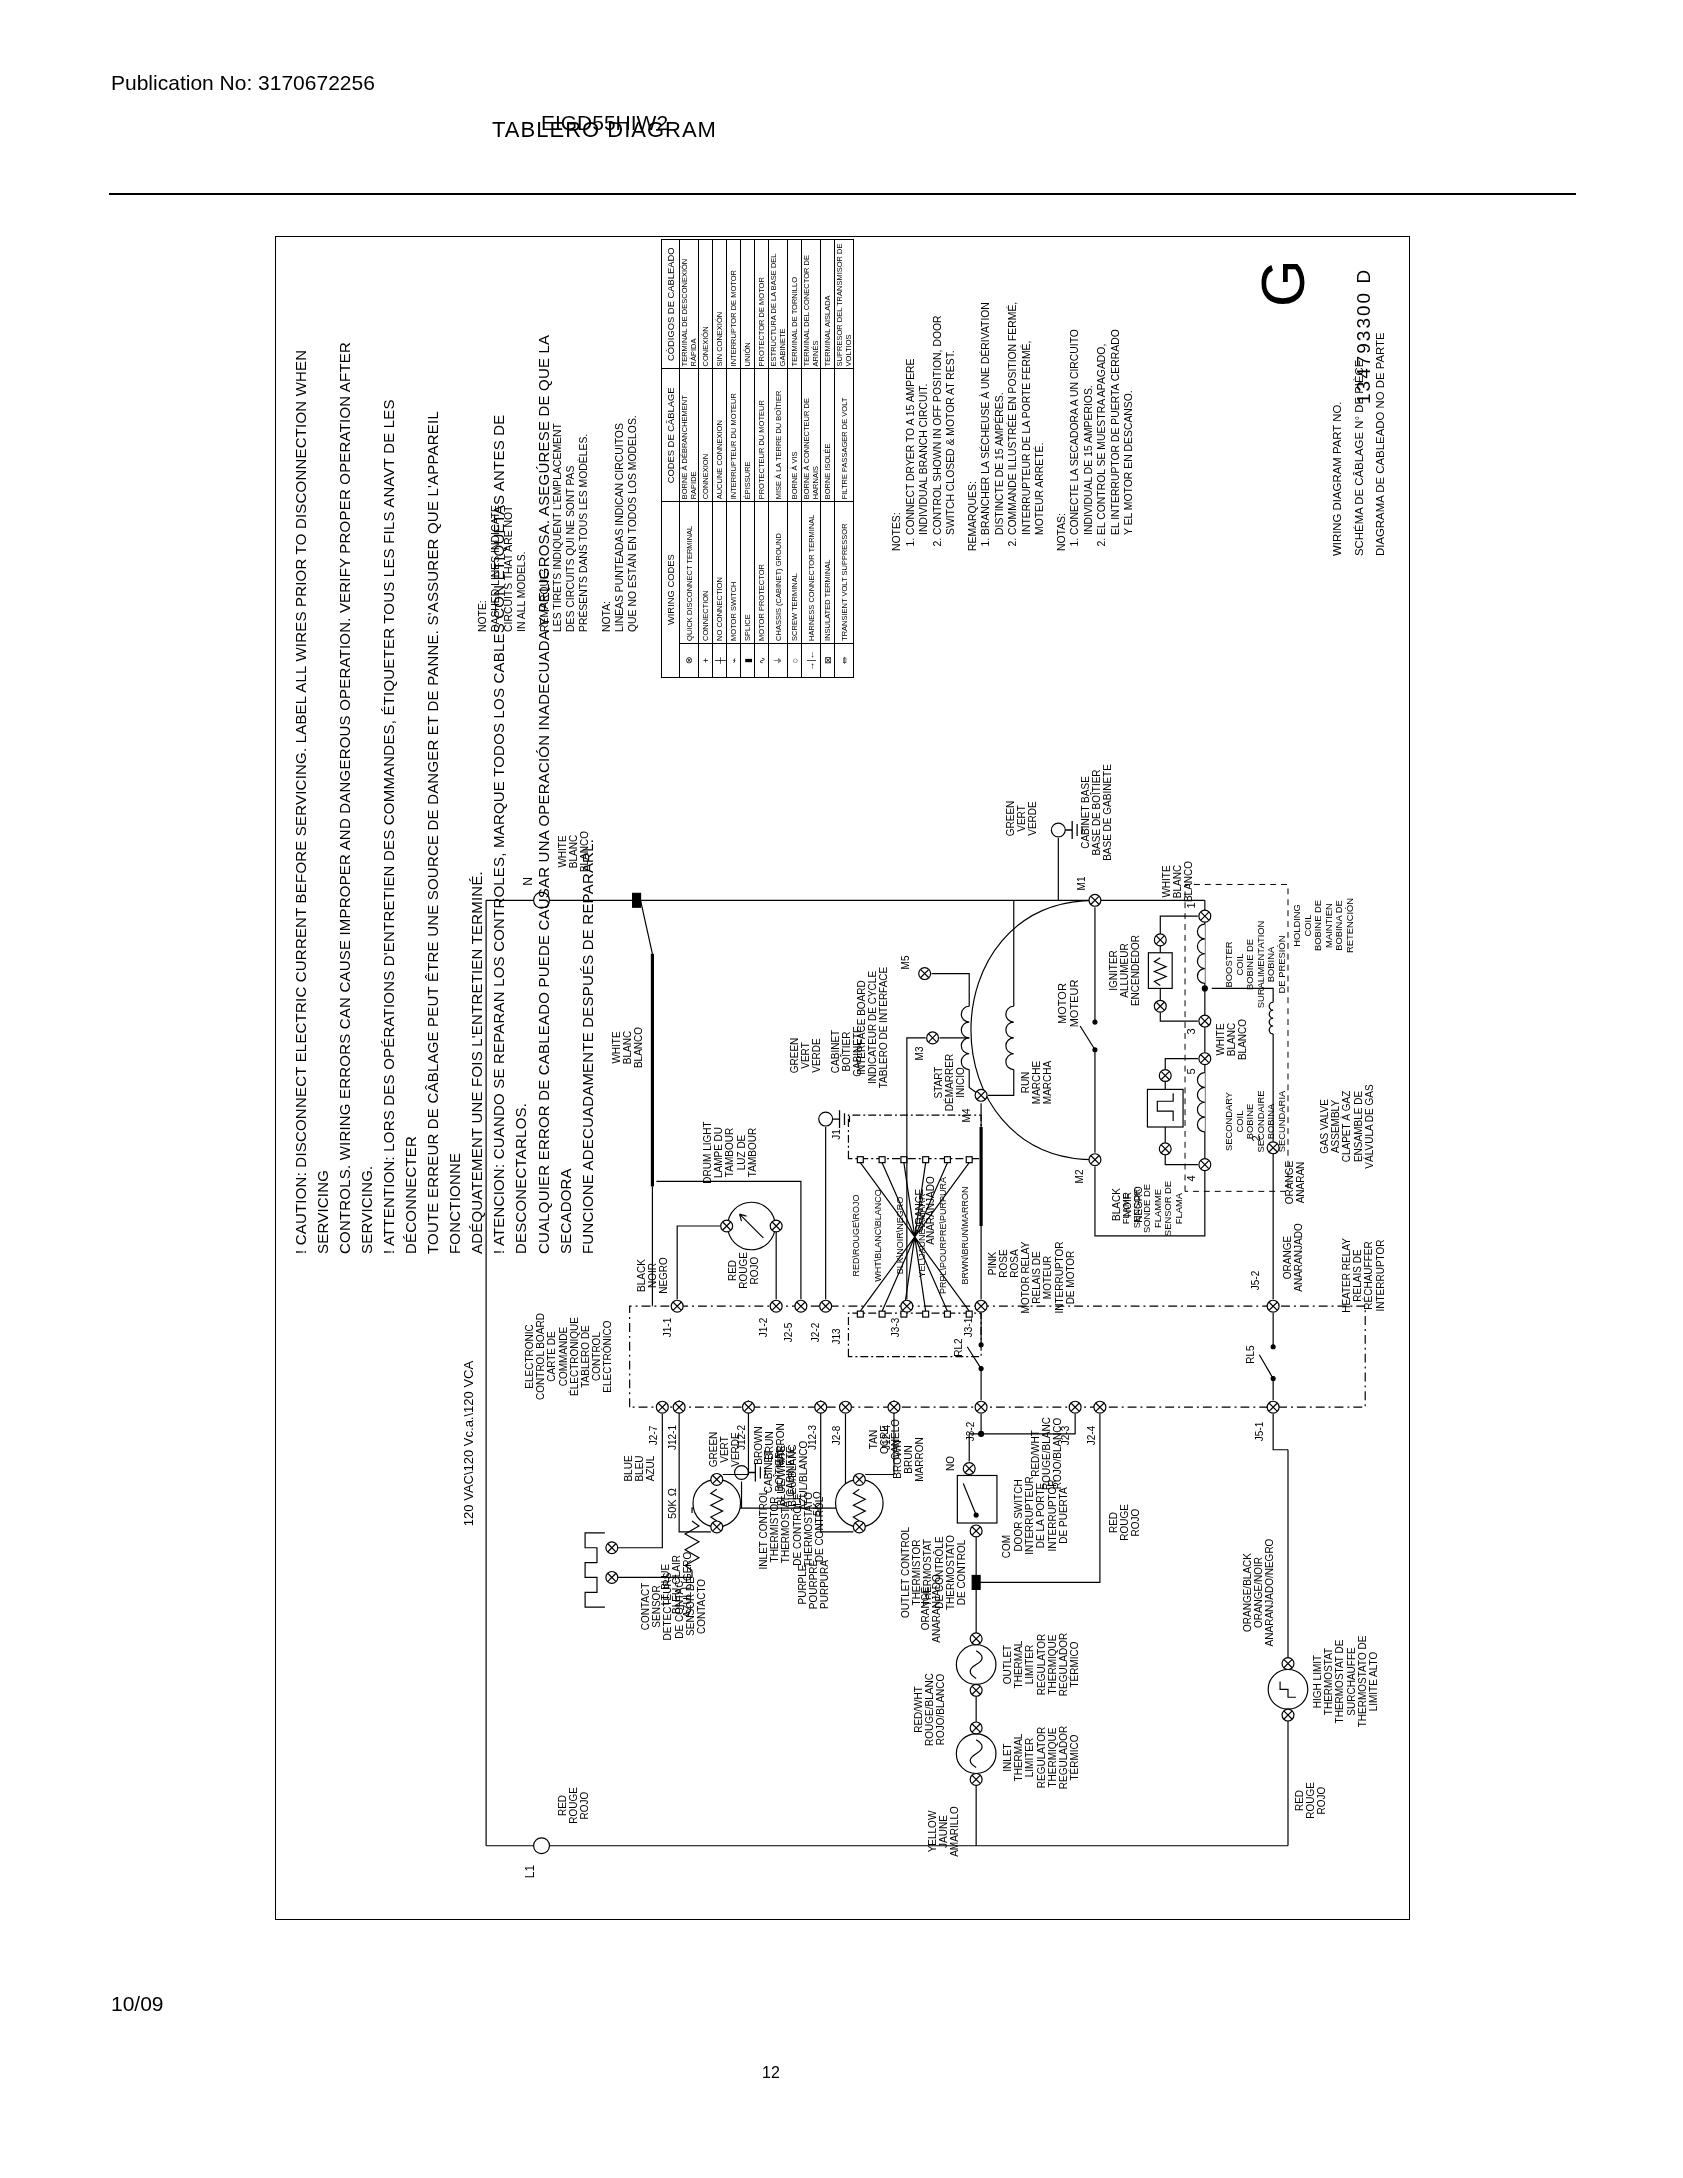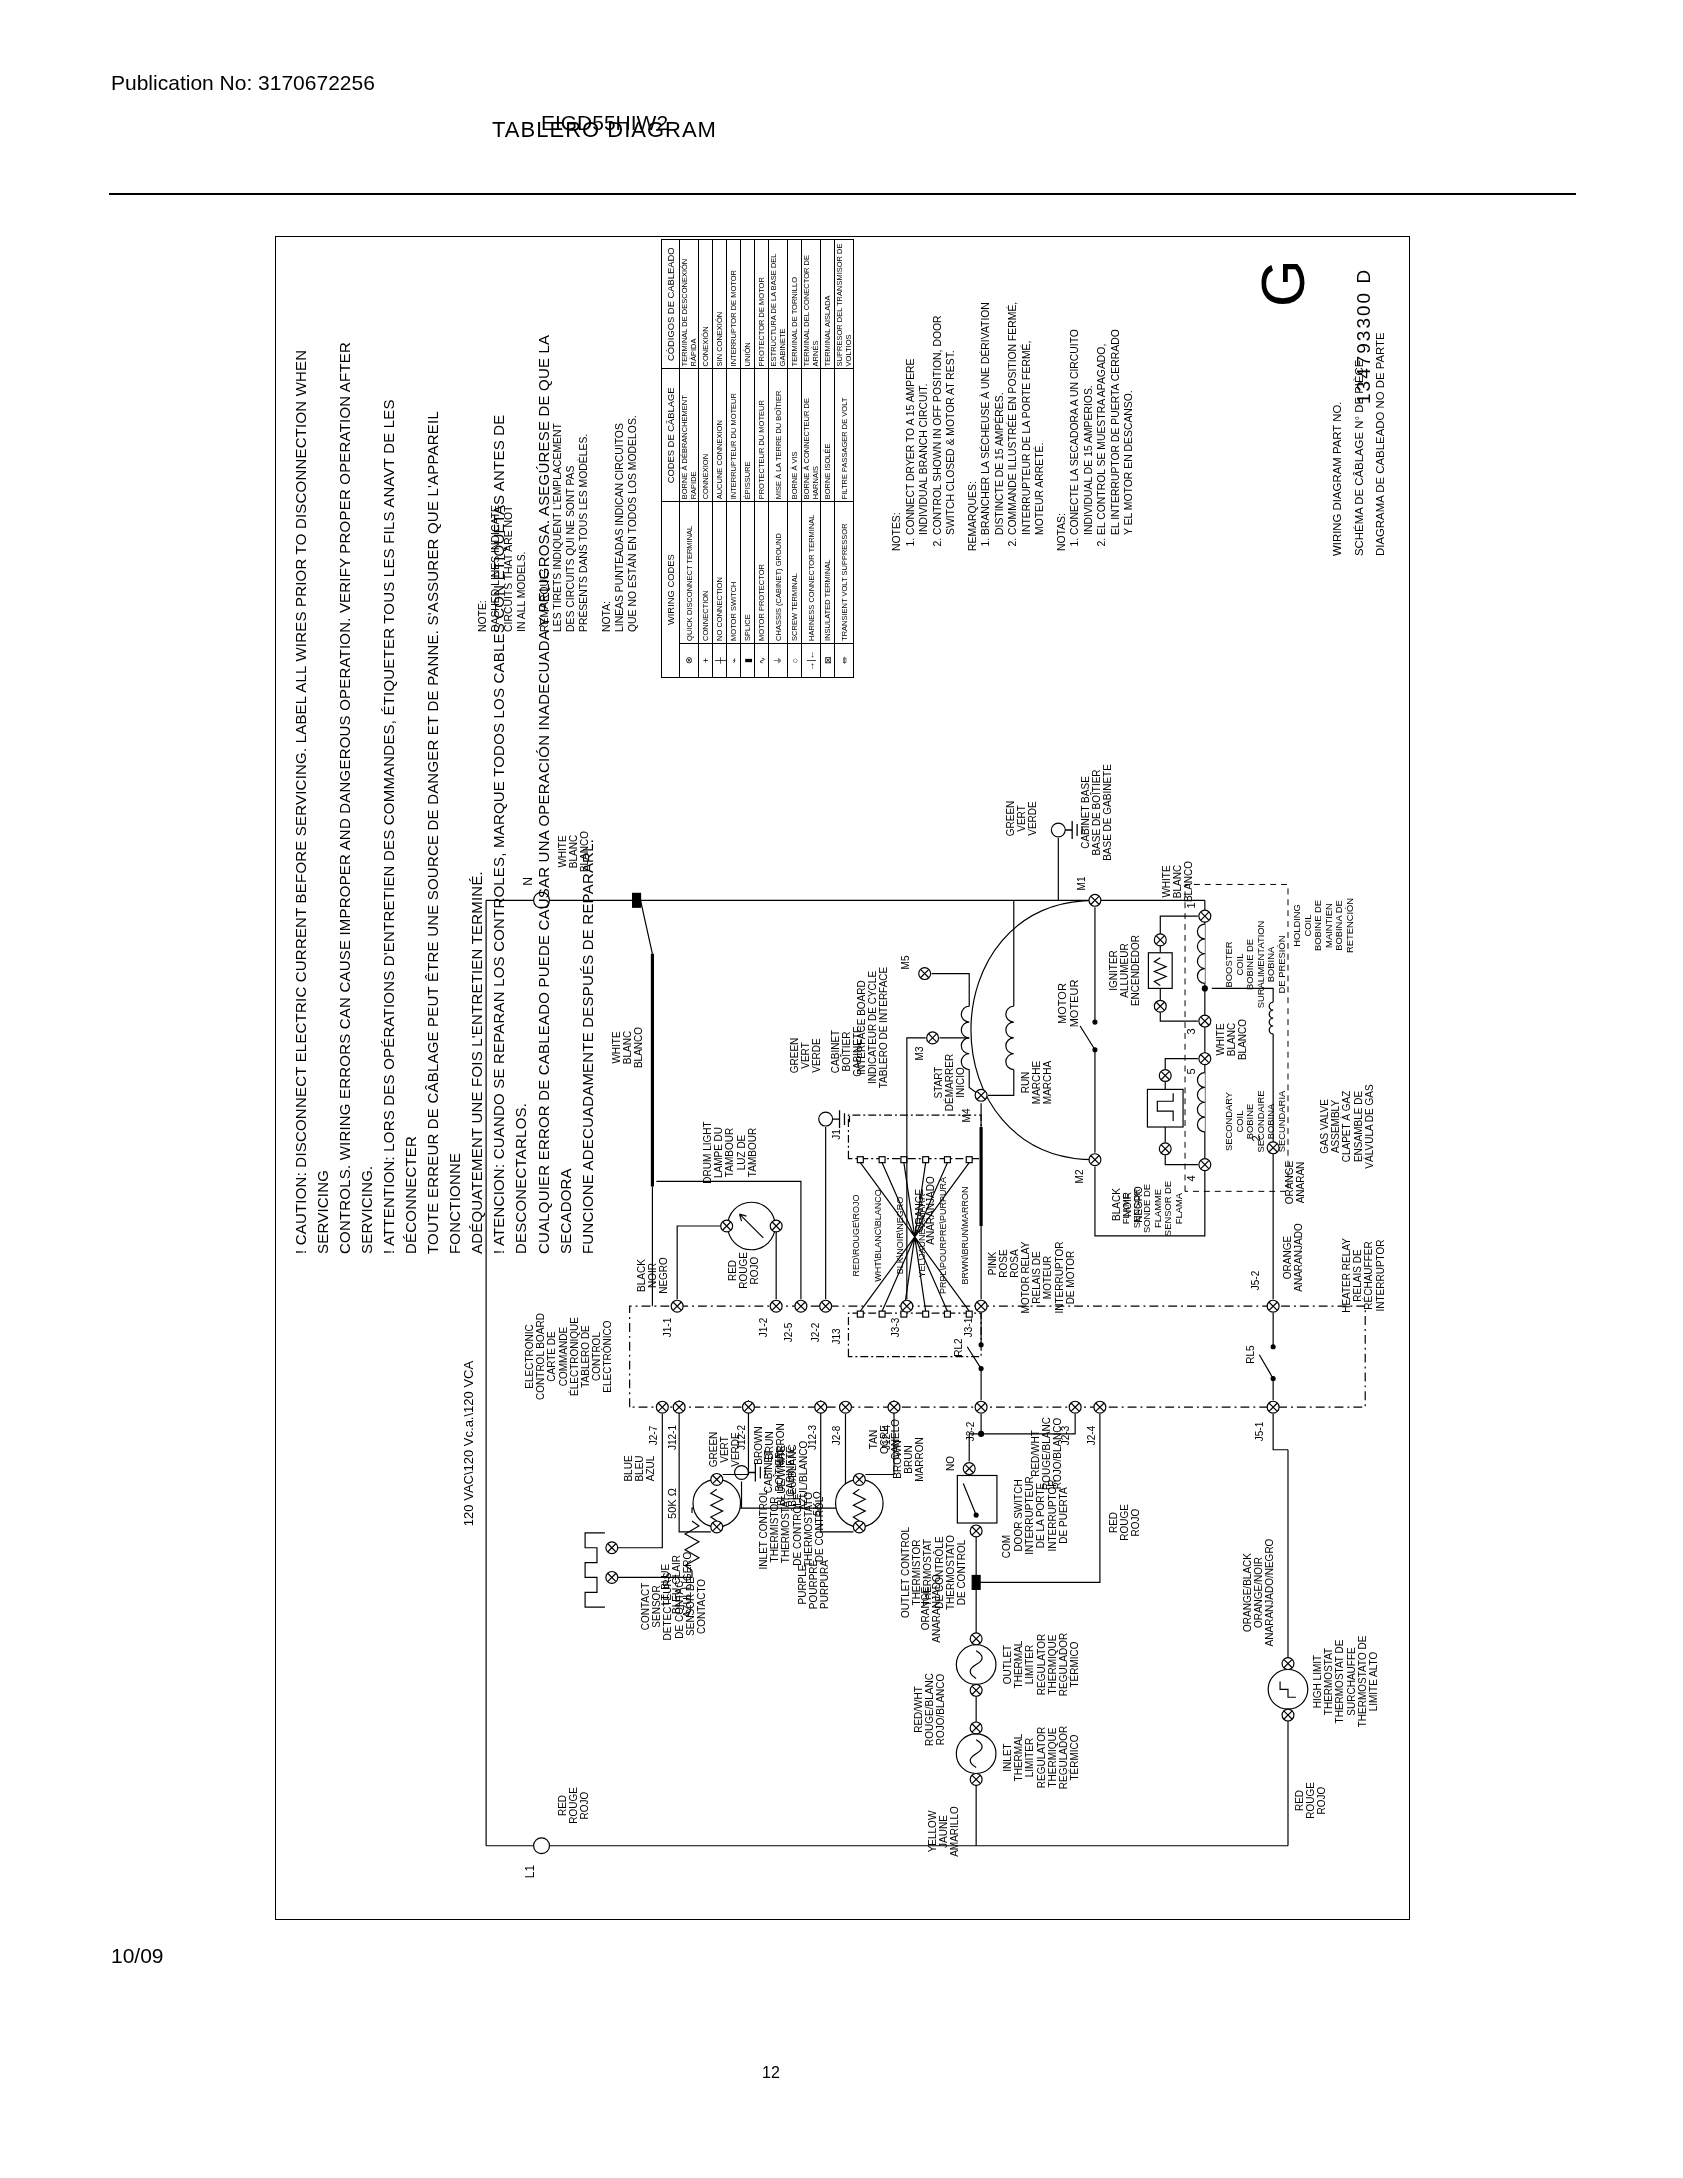--- a/index.html
+++ b/index.html
@@ -26,21 +26,21 @@
   .legend td.en{width:141px;}
   .legend td.fr{width:131px;}
   .legend td.es{width:128px;}
   .notes{position:absolute;left:1368px;top:606px;width:313px;font-size:10.4px;line-height:1.3;}
   .notes .tt{margin-top:8px;}
   .notes ol{margin:0 0 0 16px;padding:0;}
   .notes li{margin:0;white-space:pre-line;}
   .partlines{position:absolute;left:1363px;top:1051px;width:238px;font-size:11.4px;line-height:1.9;white-space:pre-line;}
   .partnum{position:absolute;left:1515px;top:1077px;font-size:19px;letter-spacing:2px;}
   .bigG{position:absolute;left:1612px;top:972px;font-size:61px;}
-  .ftr-date{position:absolute;left:111px;top:1944px;font-size:21px;}
+  .ftr-date{position:absolute;left:111px;top:1992px;font-size:21px;}
   .ftr-page{position:absolute;left:762px;top:2064px;font-size:16px;}
 </style>
 </head>
 <body>
 
 <div class="page">
 
   <div class="hdr-pub">Publication No: 3170672256</div>
   <div class="hdr-model">EIGD55HIW2</div>
   <div class="doc-title">TABLERO DIAGRAM</div>

